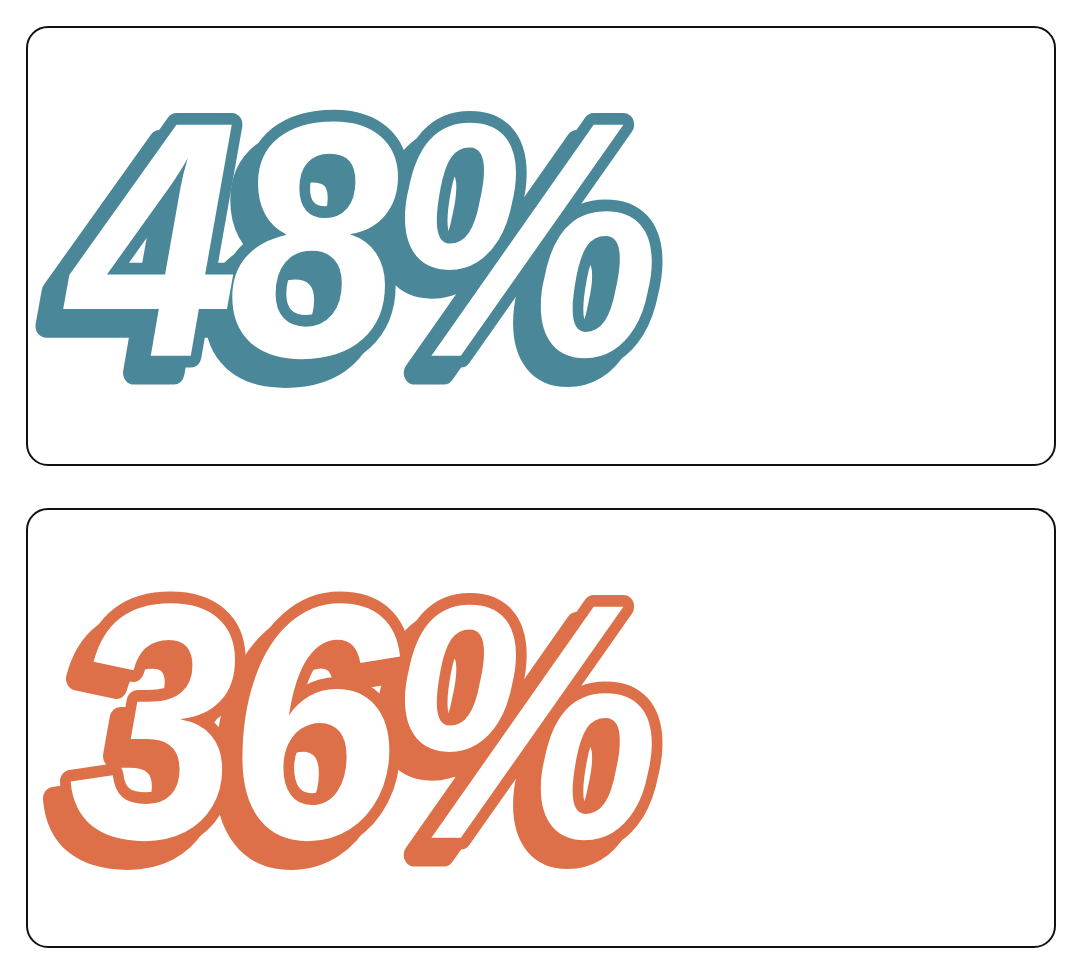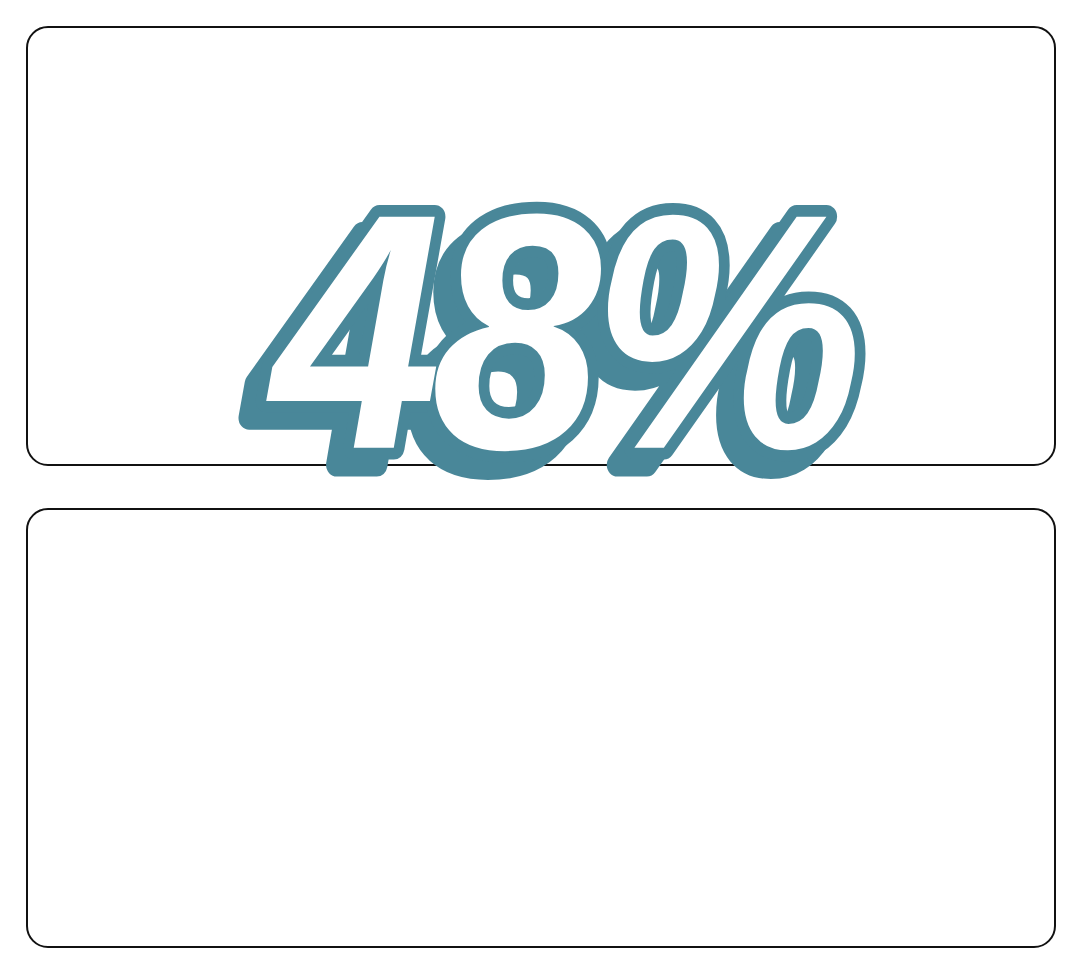--- a/index.html
+++ b/index.html
@@ -26,21 +26,21 @@
     left:26px;
     width:1030px;
     background:#ffffff;
     border:2px solid #111111;
     border-radius:22px;
     display:flex;
     flex-direction:row;
     align-items:center;
   }
 
-  #card-1 { top:26px;  height:440px;flex-direction:column; }
+  #card-1 { top:26px;  height:440px; }
   #card-2 { top:508px; height:440px; }
 
   
   .figure-zone {
     position:relative;
     width:620px;
     height:100%;
     flex:0 0 620px;
     display:flex;
     align-items:center;
@@ -98,17 +98,35 @@
           <text x="14" y="232" font-family="'Liberation Sans', sans-serif" font-size="300" font-weight="bold" font-style="italic" letter-spacing="-10" transform="scale(1.02,1.12)" fill="#ffffff" stroke="#4A8799" stroke-width="21" stroke-linejoin="round" paint-order="stroke fill">48%</text>
         </g>
       </svg>
     </div>
 
 
   </section>
 
   <section class="stat-card" id="card-2">
 
+    <div class="figure-zone">
+      <svg class="figure-svg" width="575" height="300" viewBox="0 0 575 300" aria-hidden="true">
+        <defs>
+          <filter id="sh36" x="-30%" y="-30%" width="170%" height="170%">
+            <feOffset in="SourceAlpha" dx="-17" dy="17" result="off2"></feOffset>
+            <feFlood flood-color="#DD7048" result="c2"></feFlood>
+            <feComposite in="c2" in2="off2" operator="in" result="shadow2"></feComposite>
+            <feMerge>
+              <feMergeNode in="shadow2"></feMergeNode>
+              <feMergeNode in="SourceGraphic"></feMergeNode>
+            </feMerge>
+          </filter>
+        </defs>
+        <g filter="url(#sh36)">
+          <text x="14" y="232" font-family="'Liberation Sans', sans-serif" font-size="300" font-weight="bold" font-style="italic" letter-spacing="-10" transform="scale(1.02,1.12)" fill="#ffffff" stroke="#DD7048" stroke-width="21" stroke-linejoin="round" paint-order="stroke fill">36%</text>
+        </g>
+      </svg>
+    </div>
 
 
   </section>
 
 </div>
 
 </body></html>

